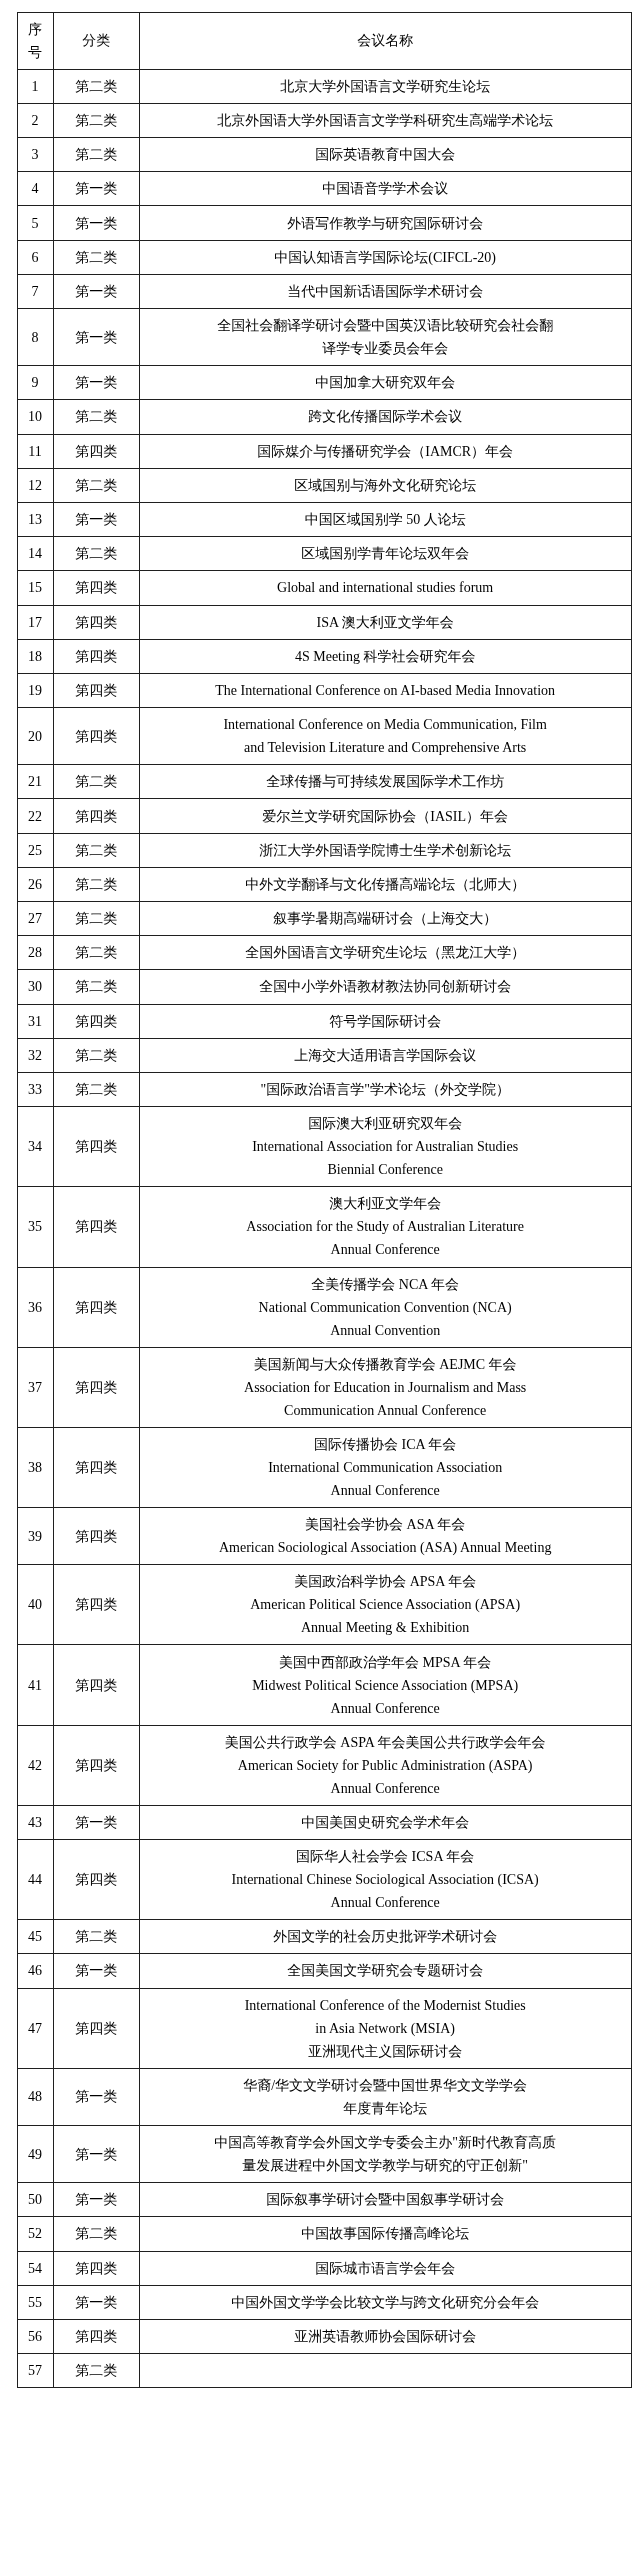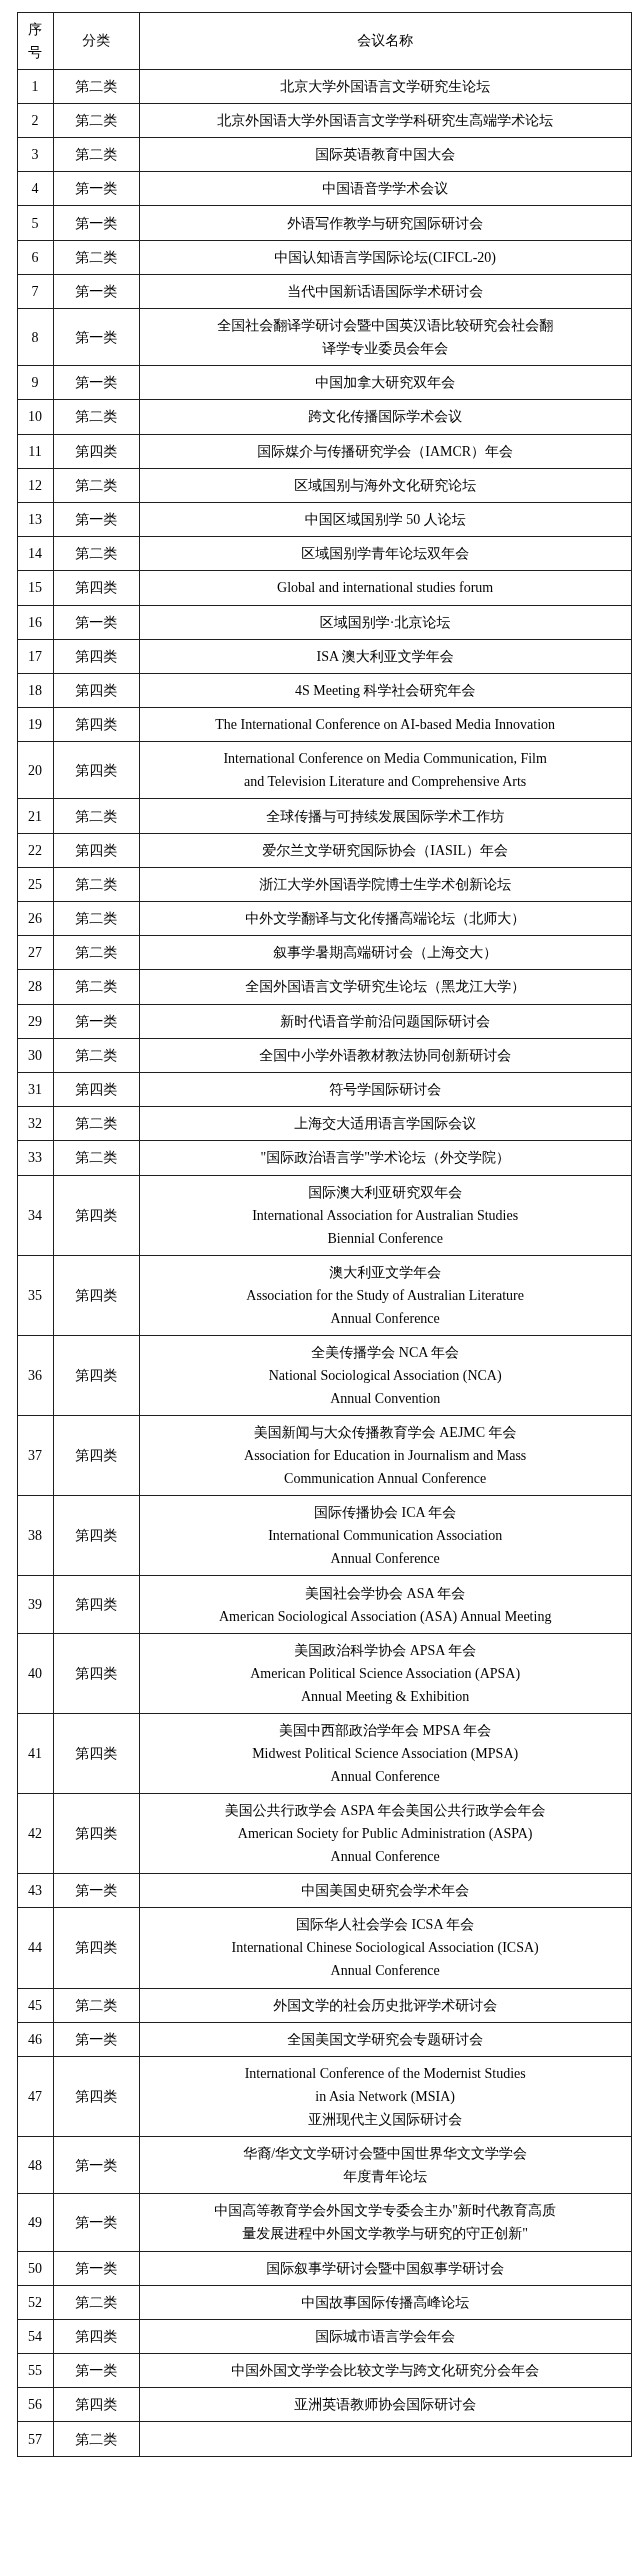--- a/index.html
+++ b/index.html
@@ -175,27 +175,20 @@
   </tr>
 
   <tr>
     <td>15</td>
     <td>第四类</td>
     <td>
             <span class="line">Global and international studies forum</span>
           </td>
   </tr>
 
-  <tr>
-    <td>16</td>
-    <td>第一类</td>
-    <td>
-            <span class="line">区域国别学·北京论坛</span>
-          </td>
-  </tr>
 
   <tr>
     <td>17</td>
     <td>第四类</td>
     <td>
             <span class="line">ISA 澳大利亚文学年会</span>
           </td>
   </tr>
 
   <tr>
@@ -266,27 +259,20 @@
   </tr>
 
   <tr>
     <td>28</td>
     <td>第二类</td>
     <td>
             <span class="line">全国外国语言文学研究生论坛（黑龙江大学）</span>
           </td>
   </tr>
 
-  <tr>
-    <td>29</td>
-    <td>第一类</td>
-    <td>
-            <span class="line">新时代语音学前沿问题国际研讨会</span>
-          </td>
-  </tr>
 
   <tr>
     <td>30</td>
     <td>第二类</td>
     <td>
             <span class="line">全国中小学外语教材教法协同创新研讨会</span>
           </td>
   </tr>
 
   <tr>
@@ -331,21 +317,21 @@
             <span class="line">Association for the Study of Australian Literature</span>
             <span class="line">Annual Conference</span>
           </td>
   </tr>
 
   <tr>
     <td>36</td>
     <td>第四类</td>
     <td>
             <span class="line">全美传播学会 NCA 年会</span>
-            <span class="line">National Sociological Association (NCA)</span>
+            <span class="line">National Communication Convention (NCA)</span>
             <span class="line">Annual Convention</span>
           </td>
   </tr>
 
   <tr>
     <td>37</td>
     <td>第四类</td>
     <td>
             <span class="line">美国新闻与大众传播教育学会 AEJMC 年会</span>
             <span class="line">Association for Education in Journalism and Mass</span>

